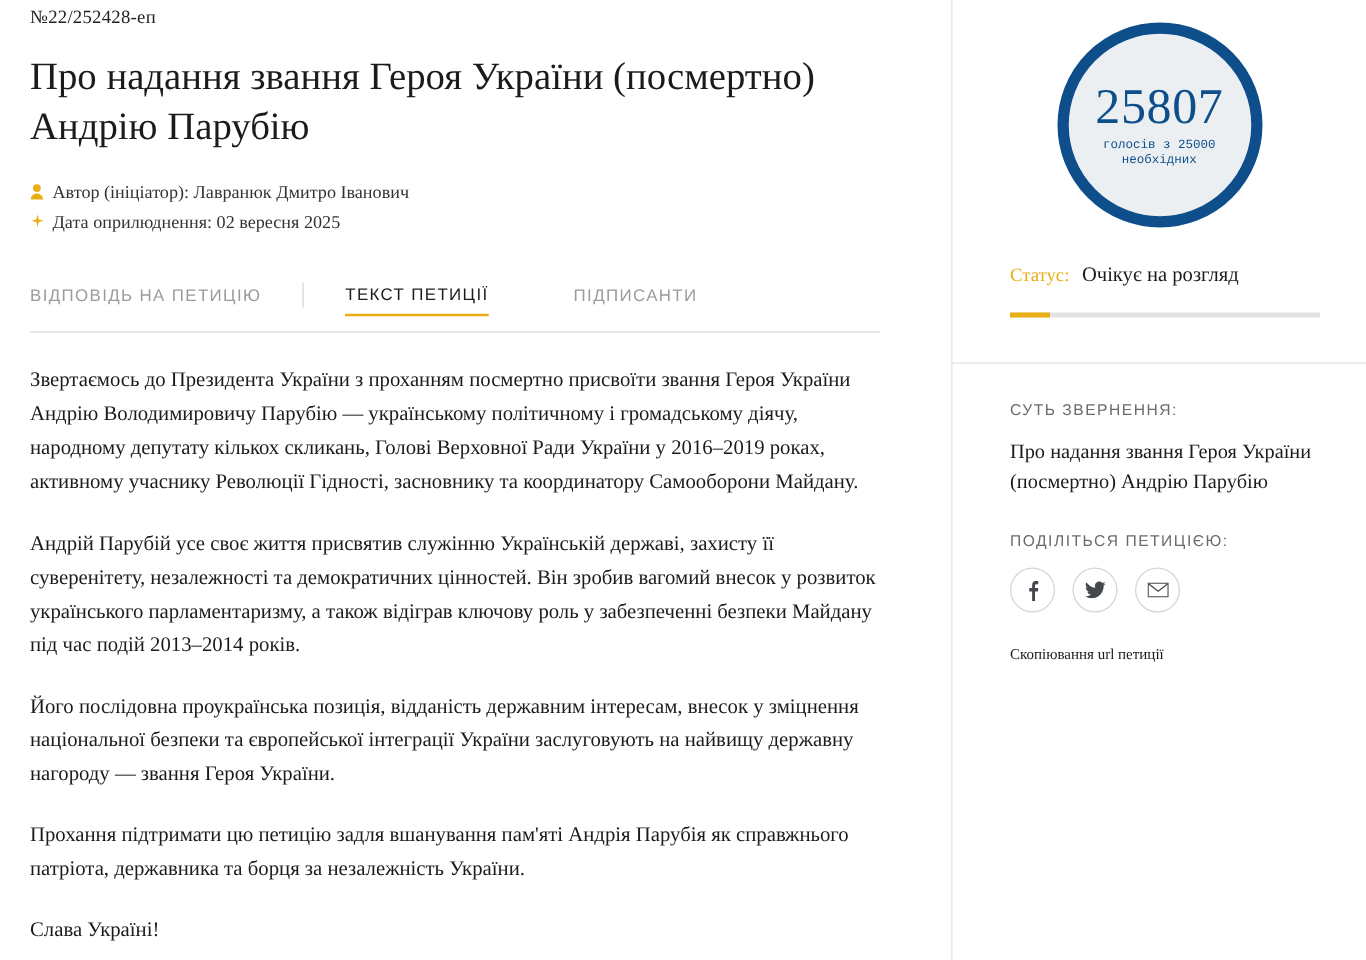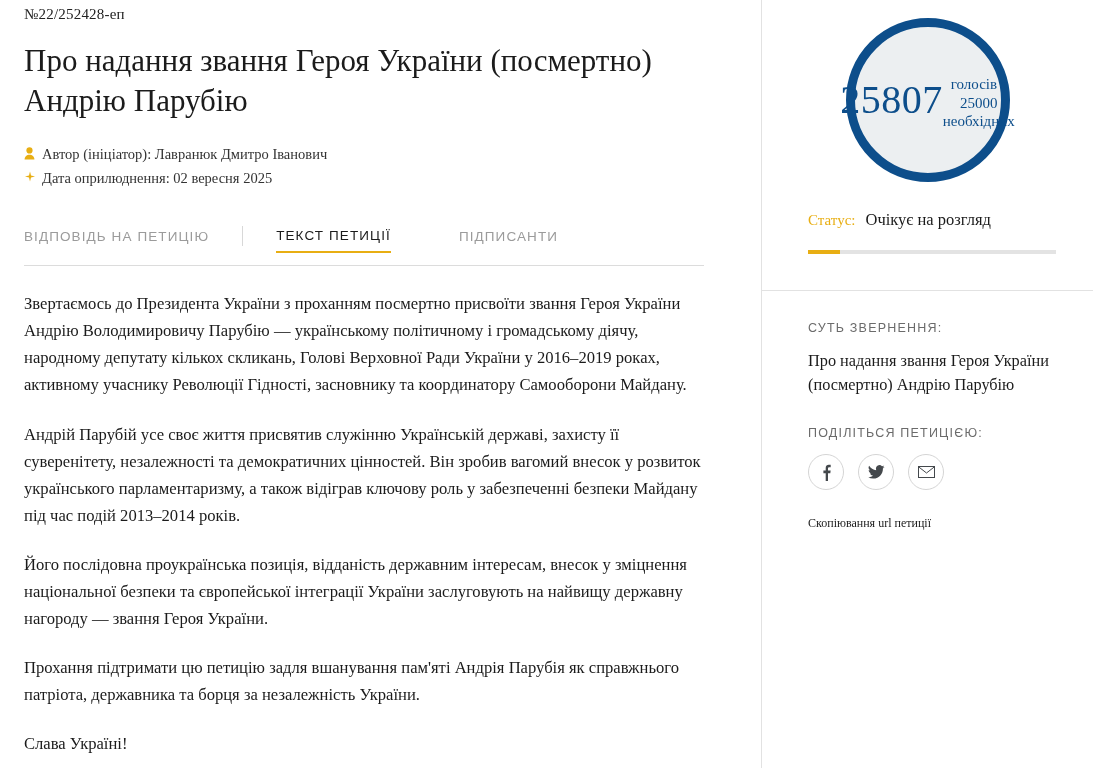--- a/index.html
+++ b/index.html
@@ -128,35 +128,35 @@
     justify-content: center;
     padding-top: 18px;
   }
   .counter {
     width: 164px;
     height: 164px;
     border-radius: 50%;
     background: #eceff1;
     border: 9px solid #0d4e8b;
     display: flex;
-    flex-direction: row;
+    flex-direction: column;
     align-items: center;
     justify-content: center;
     text-align: center;
   }
   .counter .num {
     font-family: "Liberation Serif", serif;
     font-size: 40px;
     color: #0d4e8b;
     line-height: 1;
     letter-spacing: .5px;
   }
   .counter .sub {
-    font-family: Liberation Serif, serif;
-    font-size: 15px;
+    font-family: Liberation Mono, monospace;
+    font-size: 10px;
     color: #0d4e8b;
     line-height: 1.25;
     margin-top: 6px;
   }
 
   .status-row {
     display: flex;
     align-items: baseline;
     margin: 28px 0 0 46px;
   }

